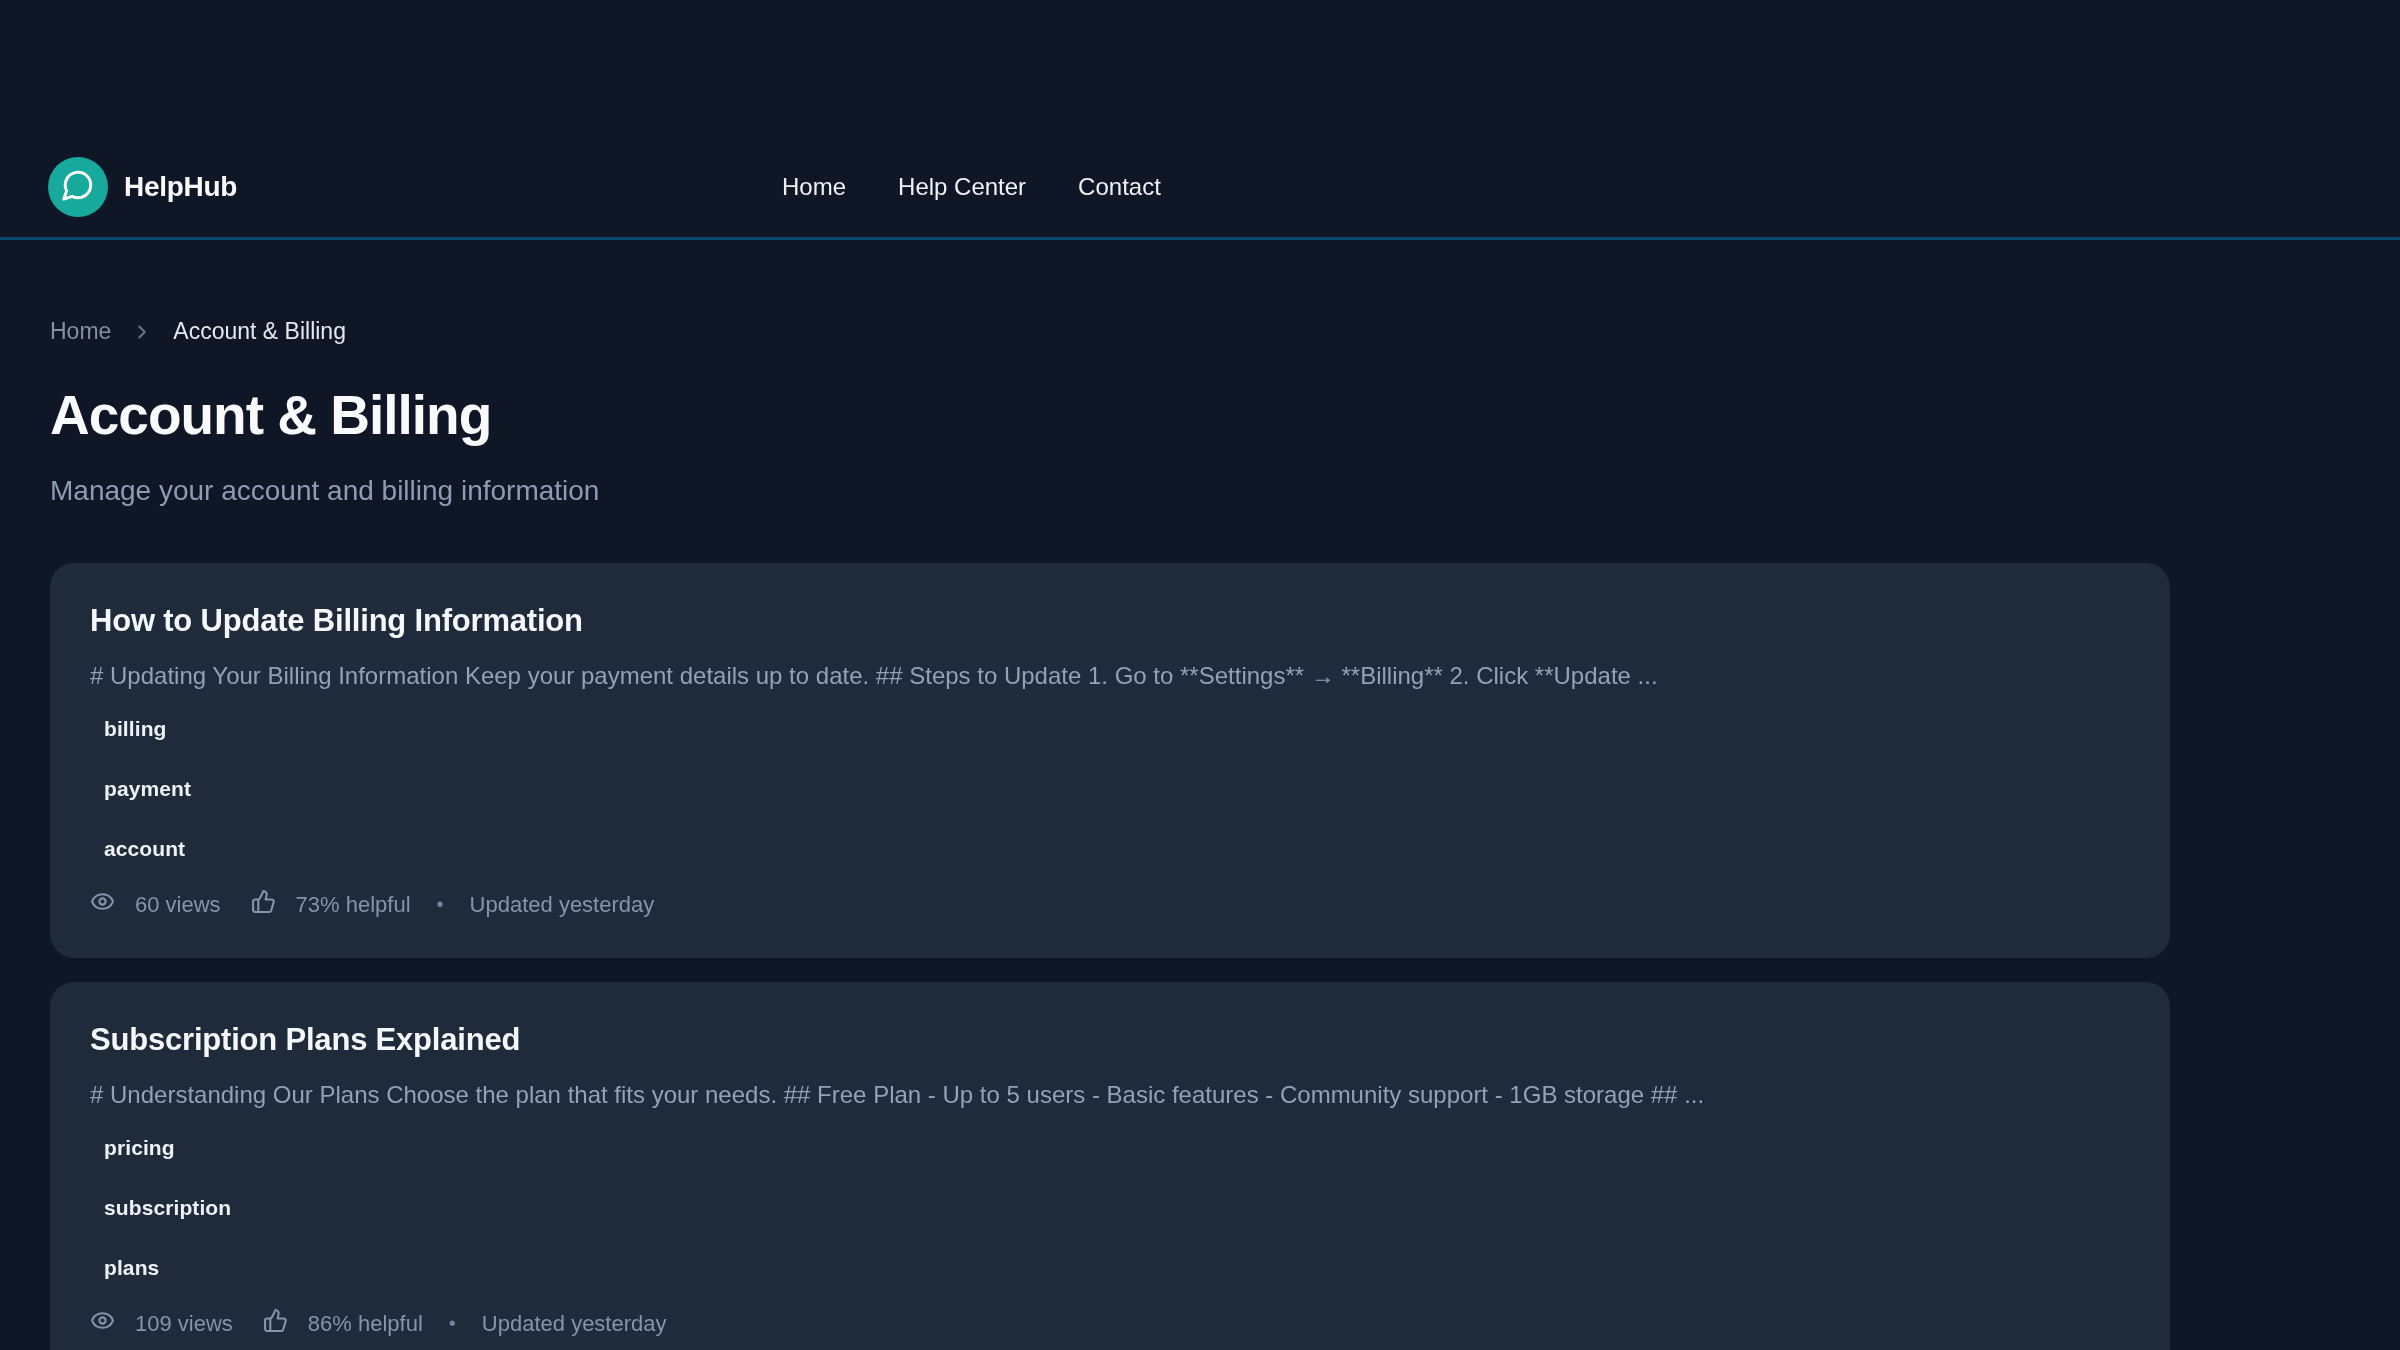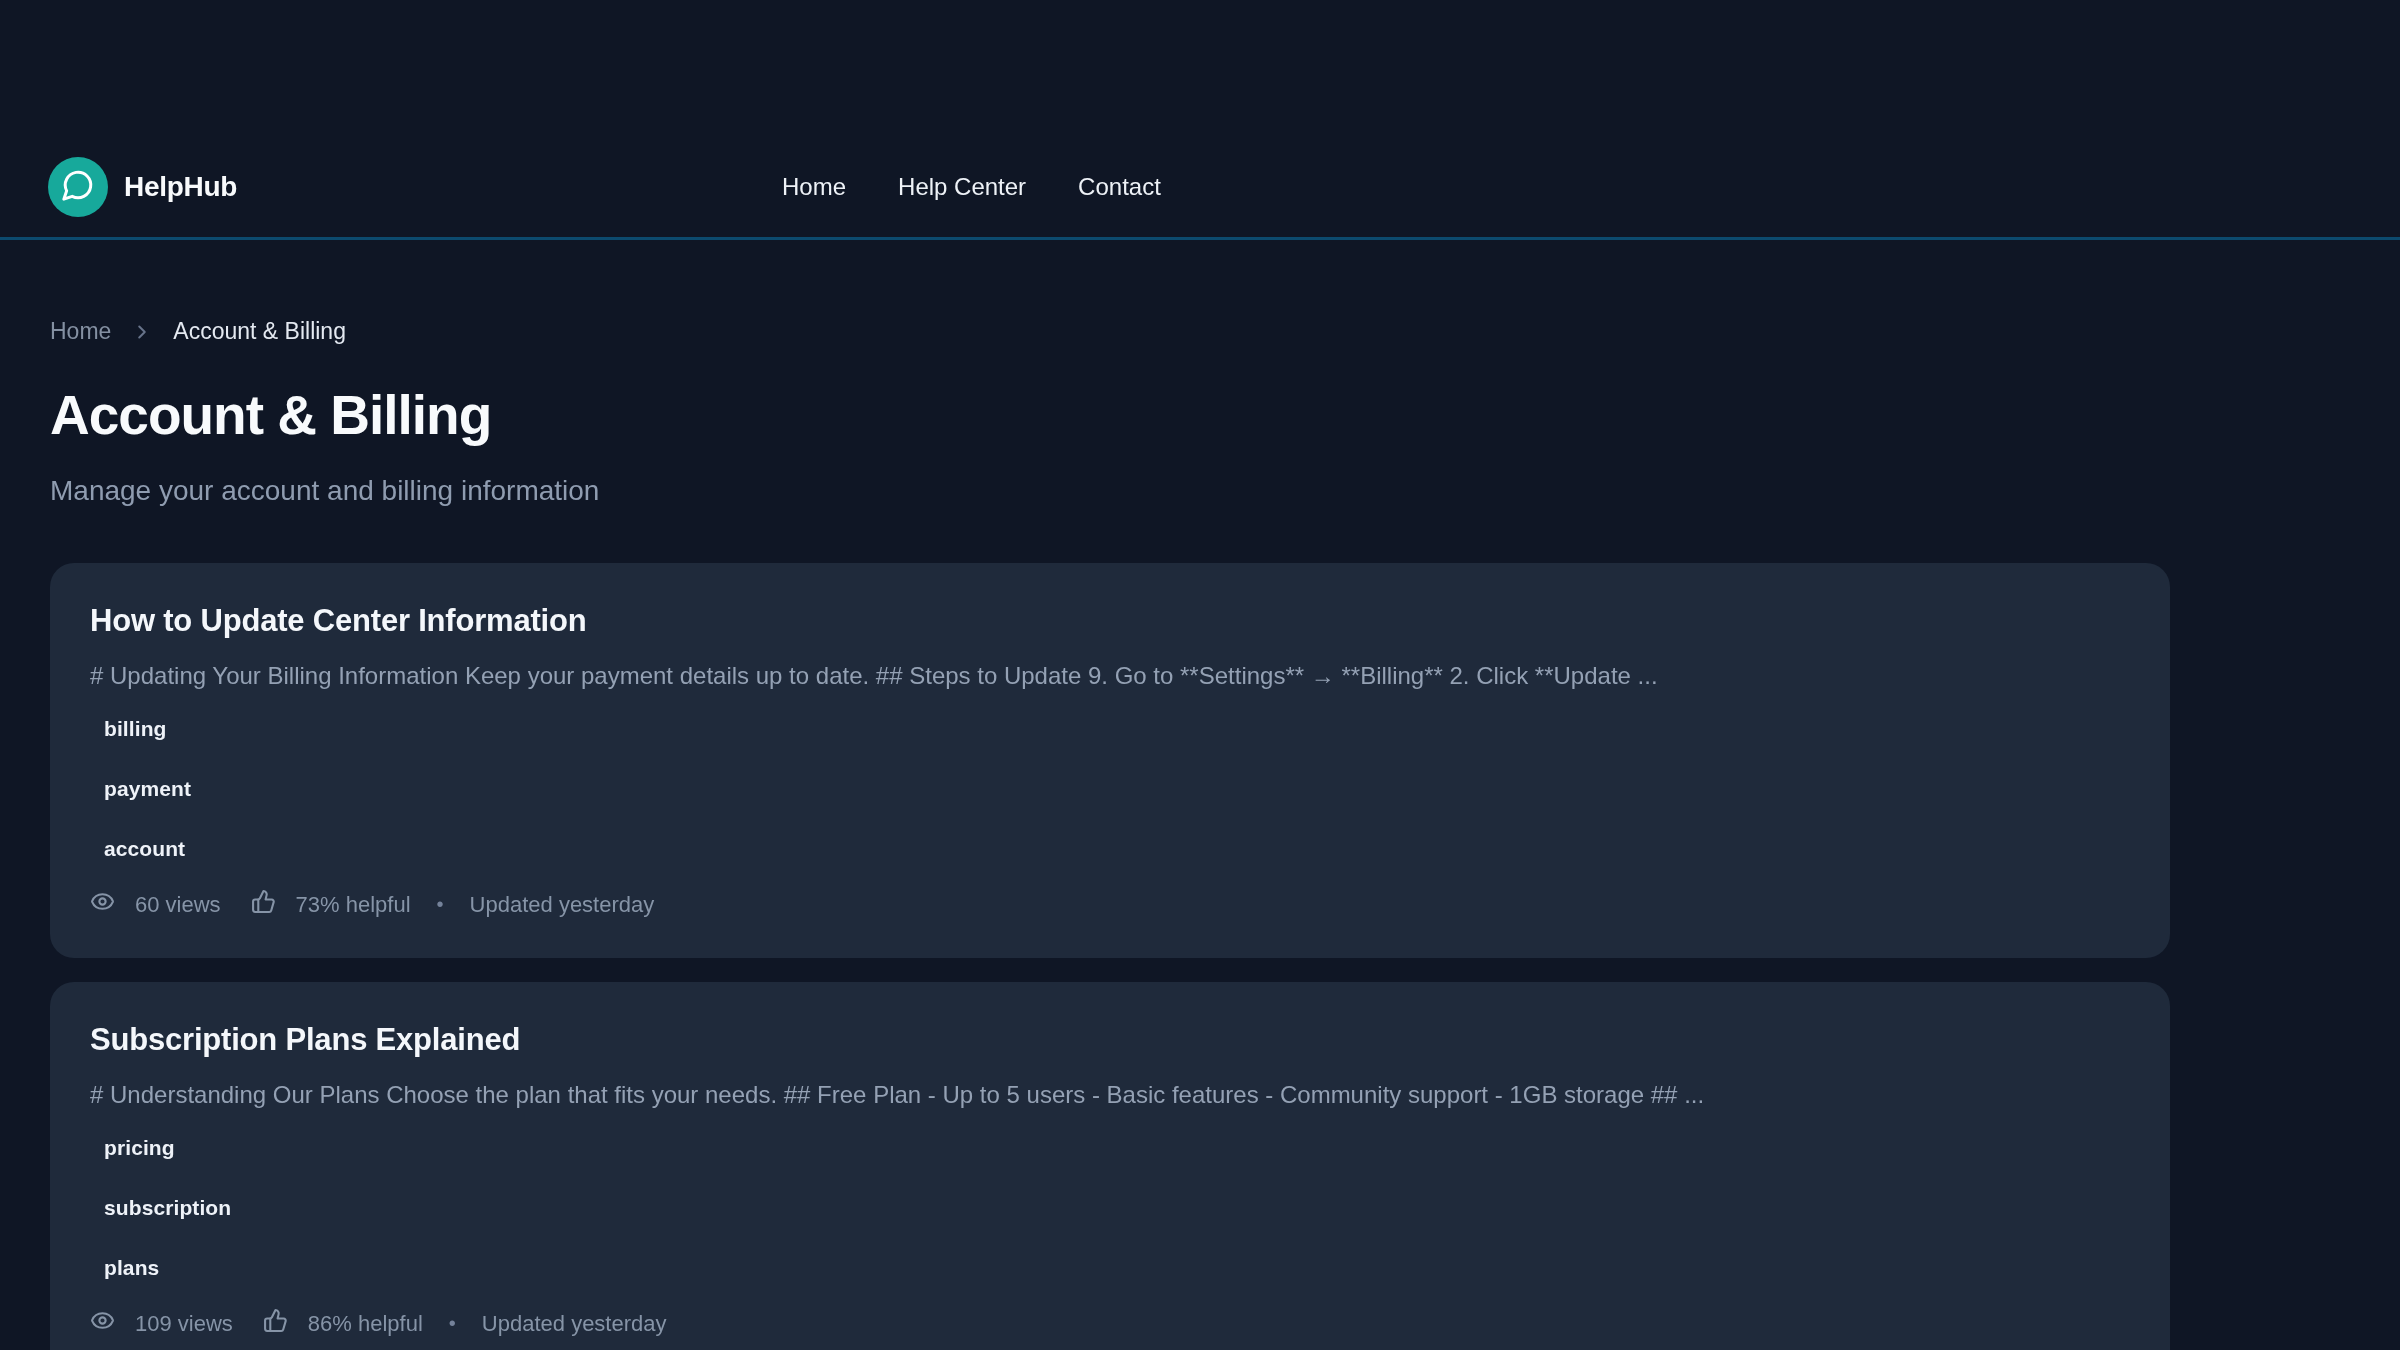--- a/index.html
+++ b/index.html
@@ -121,22 +121,22 @@
     </span>
     <span class="crumb-current">Account &amp; Billing</span>
   </div>
 
   <h1 class="page-title">Account &amp; Billing</h1>
   <p class="page-subtitle">Manage your account and billing information</p>
 
   <div class="card-list">
 
     <article class="article-card">
-      <h2 class="card-title">How to Update Center Information</h2>
-      <p class="card-excerpt"># Updating Your Billing Information Keep your payment details up to date. ## Steps to Update 9. Go to **Settings** → **Billing** 2. Click **Update ...</p>
+      <h2 class="card-title">How to Update Billing Information</h2>
+      <p class="card-excerpt"># Updating Your Billing Information Keep your payment details up to date. ## Steps to Update 1. Go to **Settings** → **Billing** 2. Click **Update ...</p>
       <div class="tag-row">
         <span class="tag">billing</span>
         <span class="tag">payment</span>
         <span class="tag">account</span>
       </div>
       <div class="meta-row">
         <span class="meta-item">
           <span>
             <svg viewBox="0 0 24 24" fill="none" stroke="#8694a7" stroke-width="2" stroke-linecap="round" stroke-linejoin="round">
               <path d="M2.06 12.35a1 1 0 0 1 0-.7 10.76 10.76 0 0 1 19.88 0 1 1 0 0 1 0 .7 10.76 10.76 0 0 1-19.88 0"></path>

